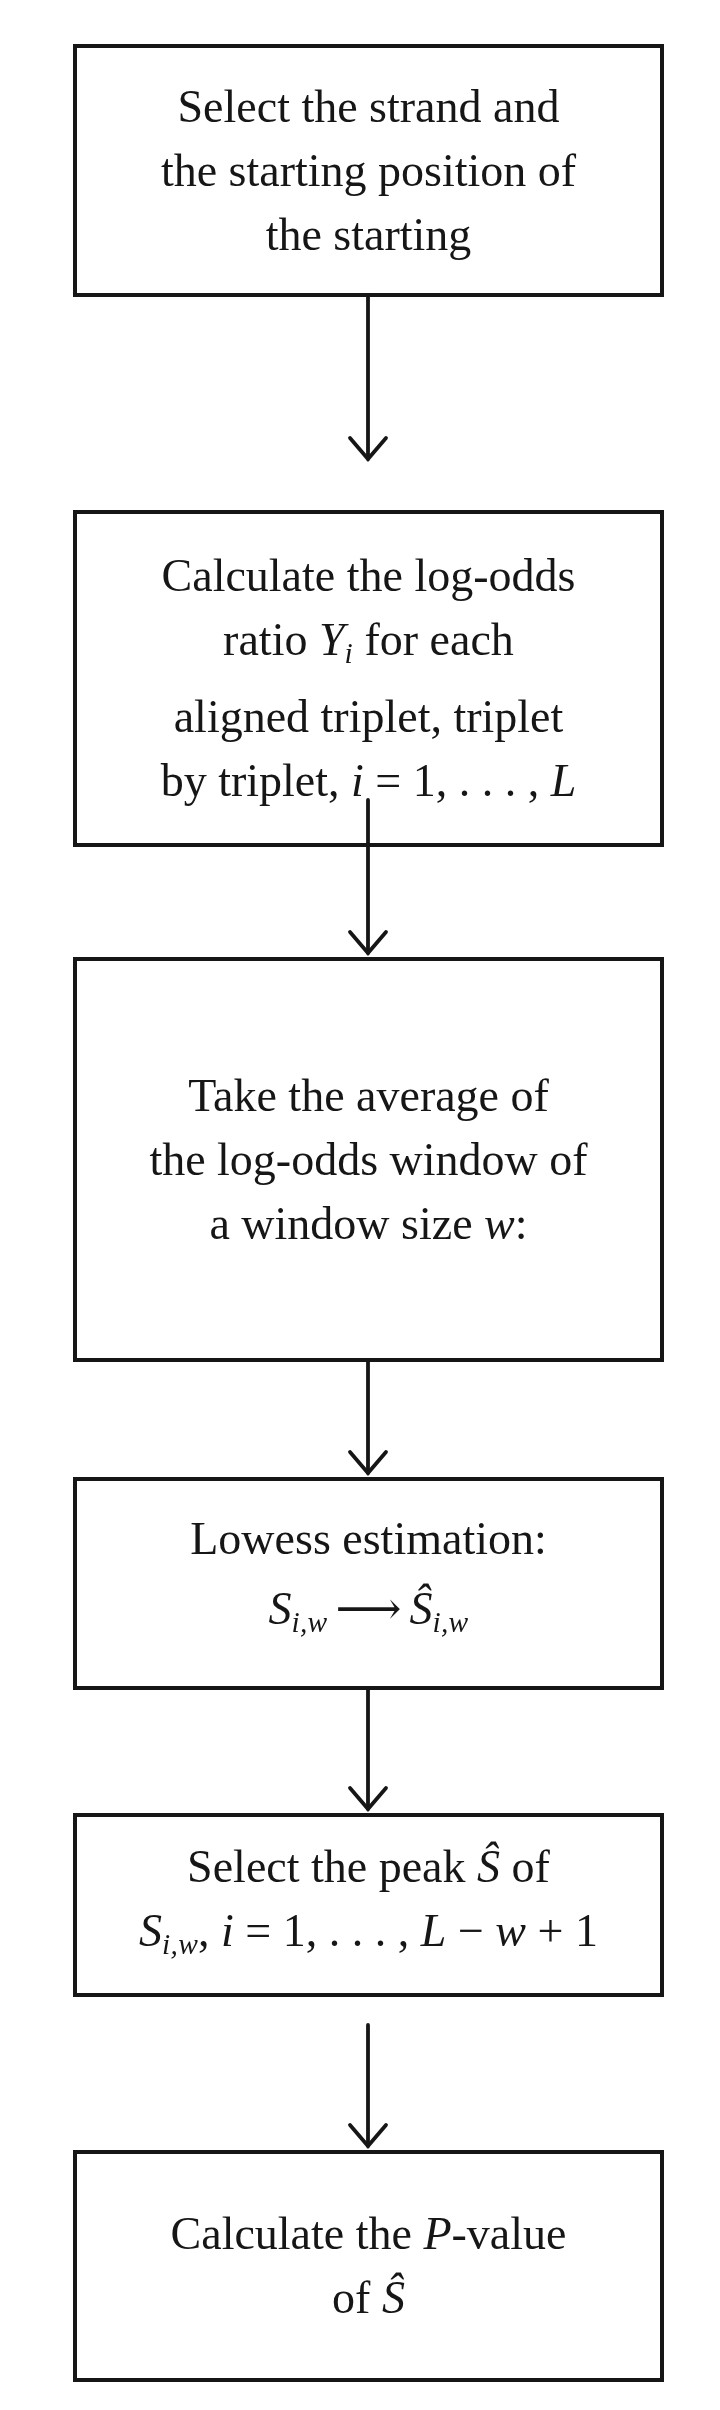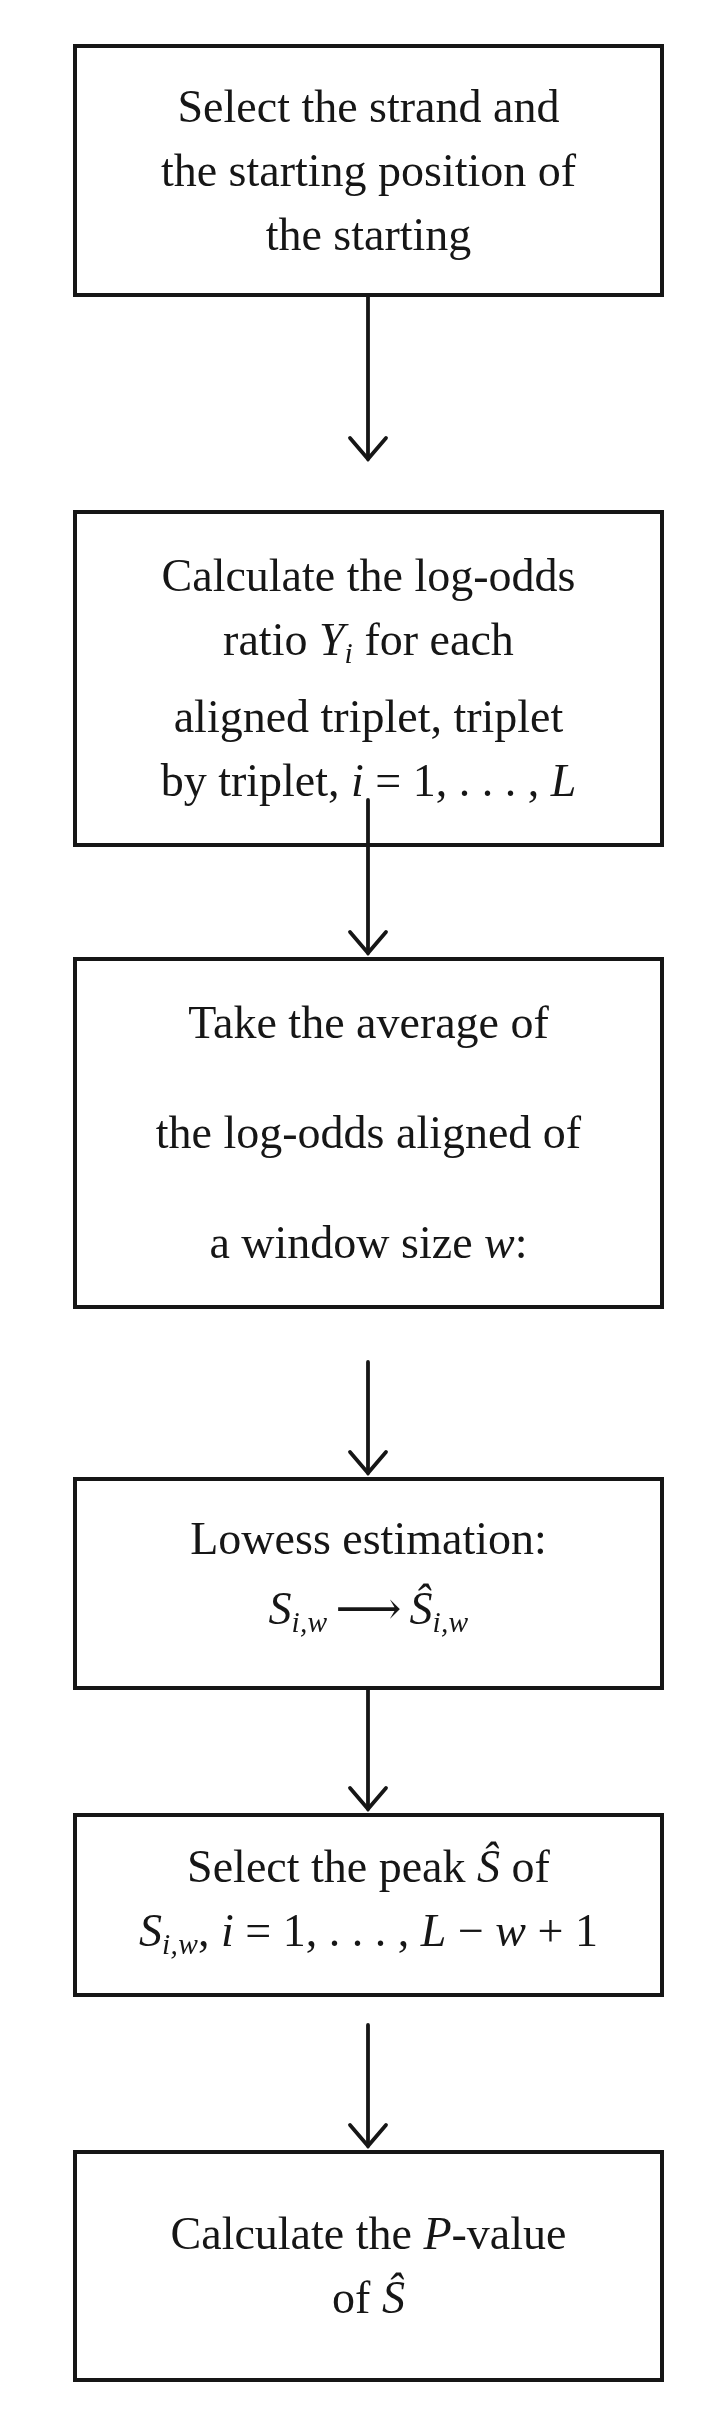--- a/index.html
+++ b/index.html
@@ -85,23 +85,23 @@
     <div class="line"><span>ratio </span><span class="it">Y</span><span class="sb it">i</span><span> for each</span></div>
     <div class="line"><span>aligned triplet, triplet</span></div>
     <div class="line"><span>by triplet, </span><span class="it">i</span><span> = 1, . . . , </span><span class="it">L</span></div>
   </div>
 
   <svg class="arrow" style="top:800px; height:157px;" width="44" height="157" viewBox="0 0 44 157">
     <line x1="22" y1="0" x2="22" y2="153"></line>
     <polyline points="4,132 22,153 40,132"></polyline>
   </svg>
 
-  <div class="fbox" style="top:957px; height:352px;gap:46px;">
+  <div class="fbox" style="top:957px; height:405px;">
     <div class="line"><span>Take the average of</span></div>
-    <div class="line"><span>the log-odds aligned of</span></div>
+    <div class="line"><span>the log-odds window of</span></div>
     <div class="line"><span>a window size </span><span class="it">w</span><span>:</span></div>
   </div>
 
   <svg class="arrow" style="top:1362px; height:115px;" width="44" height="115" viewBox="0 0 44 115">
     <line x1="22" y1="0" x2="22" y2="111"></line>
     <polyline points="4,90 22,111 40,90"></polyline>
   </svg>
 
   <div class="fbox" style="top:1477px; height:213px;">
     <div class="line"><span>Lowess estimation:</span></div>

